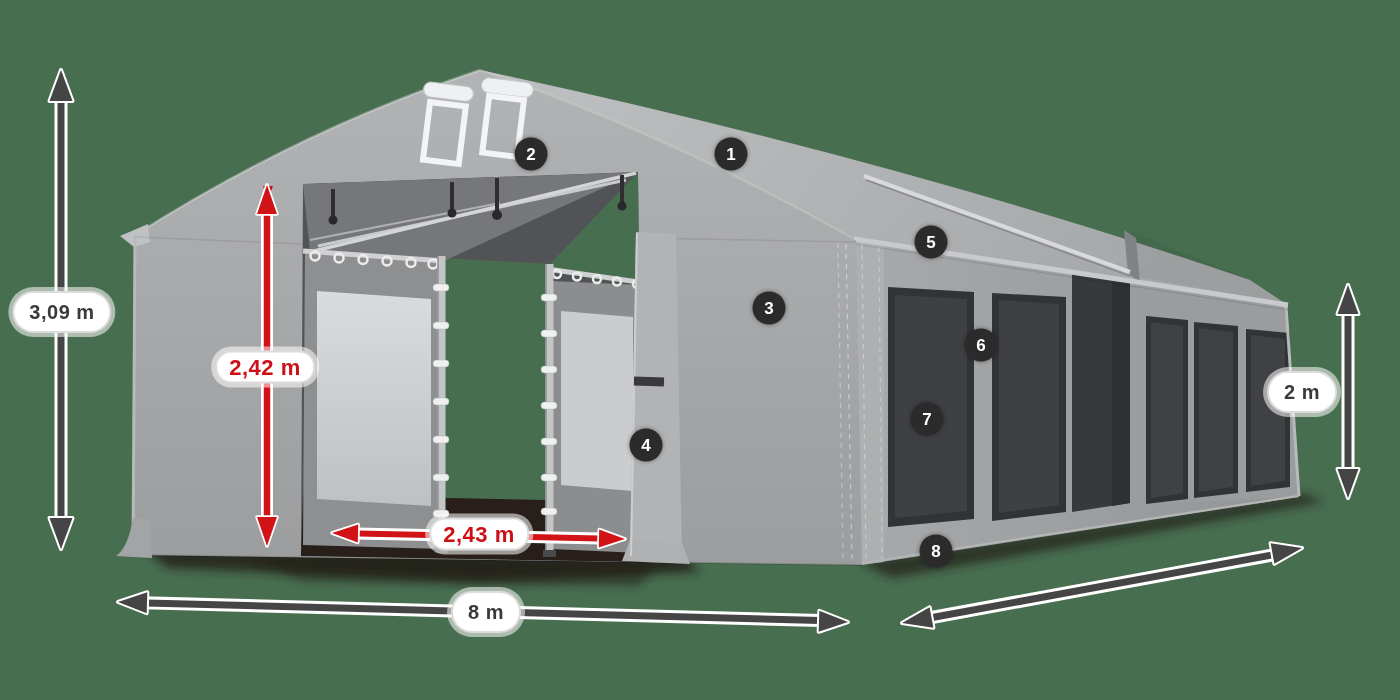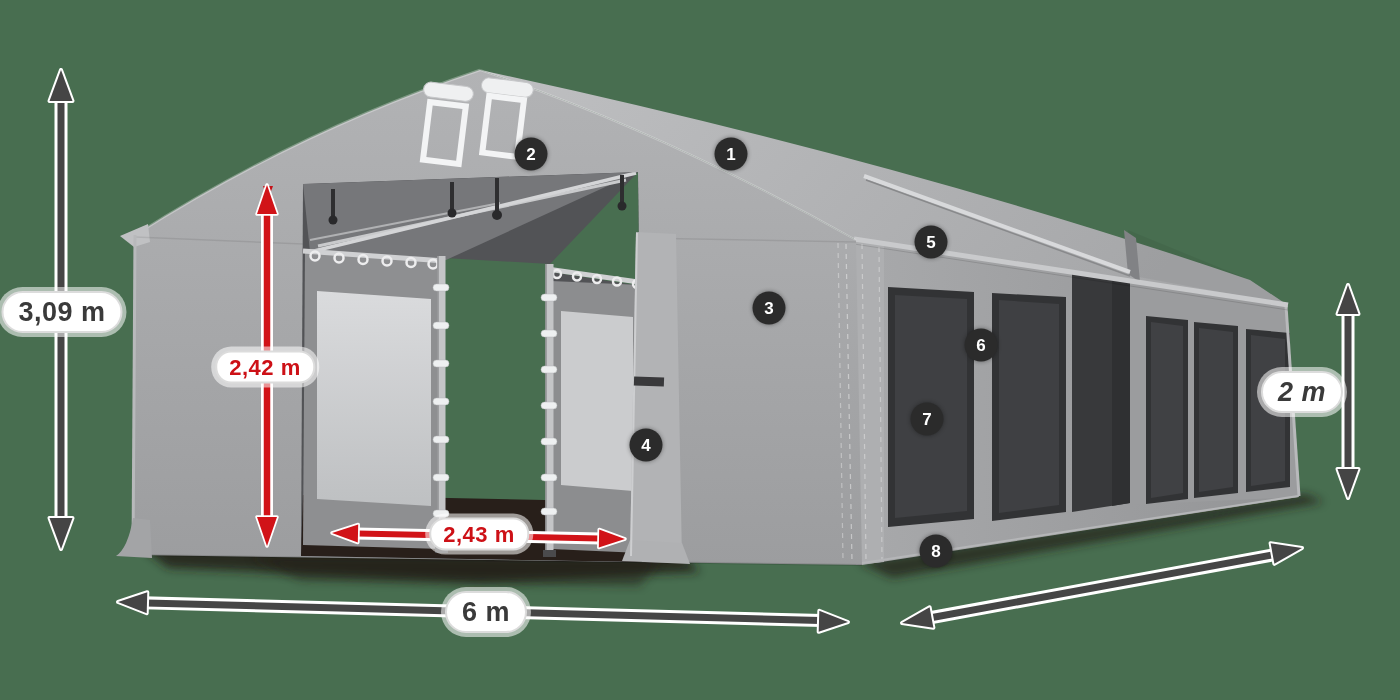--- a/index.html
+++ b/index.html
@@ -6,21 +6,21 @@
   #stage {
     position:relative; width:1400px; height:700px; overflow:hidden;
     background:#486E50; font-family:"Liberation Sans", sans-serif;
   }
   #tent-svg { position:absolute; left:0; top:0; }
   .pill {
     position:absolute; transform:translate(-50%,-50%);
     background:#ffffff; border:2px solid #dcdcdc; border-radius:22px;
     box-shadow:0 0 0 4px rgba(255,255,255,0.55);
     display:flex; align-items:center; justify-content:center;
-    height:38px; padding:0 15px; font-size:27px; font-weight:bold;
+    height:38px; padding:0 15px; font-size:20px; font-weight:bold;
     color:#3a3a3a; white-space:nowrap; letter-spacing:0.5px;
   }
   .pill.red { height:29px; padding:0 12px; font-size:22px; border-radius:16px; color:#cd1016; }
   .badge {
     position:absolute; transform:translate(-50%,-50%);
     width:33px; height:33px; border-radius:50%;
     background:#2b2b2b; color:#ffffff;
     display:flex; align-items:center; justify-content:center;
     font-size:17px; font-weight:bold;
     box-shadow:0 0 4px rgba(15,15,15,0.45);
@@ -265,22 +265,22 @@
         <line x1="358" y1="533.6" x2="599" y2="538.4" stroke="#d11318" stroke-width="6"></line>
         <path d="M332,533 L357.8,542.5 L358.2,524.5 Z" fill="#d11318" stroke="#ffffff" stroke-width="3.5" stroke-linejoin="round" style="paint-order:stroke"></path>
         <path d="M625,539 L598.8,547.5 L599.2,529.5 Z" fill="#d11318" stroke="#ffffff" stroke-width="3.5" stroke-linejoin="round" style="paint-order:stroke"></path>
       </g>
     </g>
   </svg>
 
   <div class="pill" style="left:62px; top:312px;">3,09 m</div>
   <div class="pill red" style="left:265px; top:367px;">2,42 m</div>
   <div class="pill red" style="left:479px; top:534px;">2,43 m</div>
-  <div class="pill" style="left:486px; top:612px;">6 m</div>
-  <div class="pill" style="left:1302px; top:392px;font-style:italic;">2 m</div>
+  <div class="pill" style="left:486px; top:612px;">8 m</div>
+  <div class="pill" style="left:1302px; top:392px;">2 m</div>
 
   <div class="badge" style="left:731px; top:154px;">1</div>
   <div class="badge" style="left:531px; top:154px;">2</div>
   <div class="badge" style="left:769px; top:308px;">3</div>
   <div class="badge" style="left:646px; top:445px;">4</div>
   <div class="badge" style="left:931px; top:242px;">5</div>
   <div class="badge" style="left:981px; top:345px;">6</div>
   <div class="badge" style="left:927px; top:419px;">7</div>
   <div class="badge" style="left:936px; top:551px;">8</div>
 

